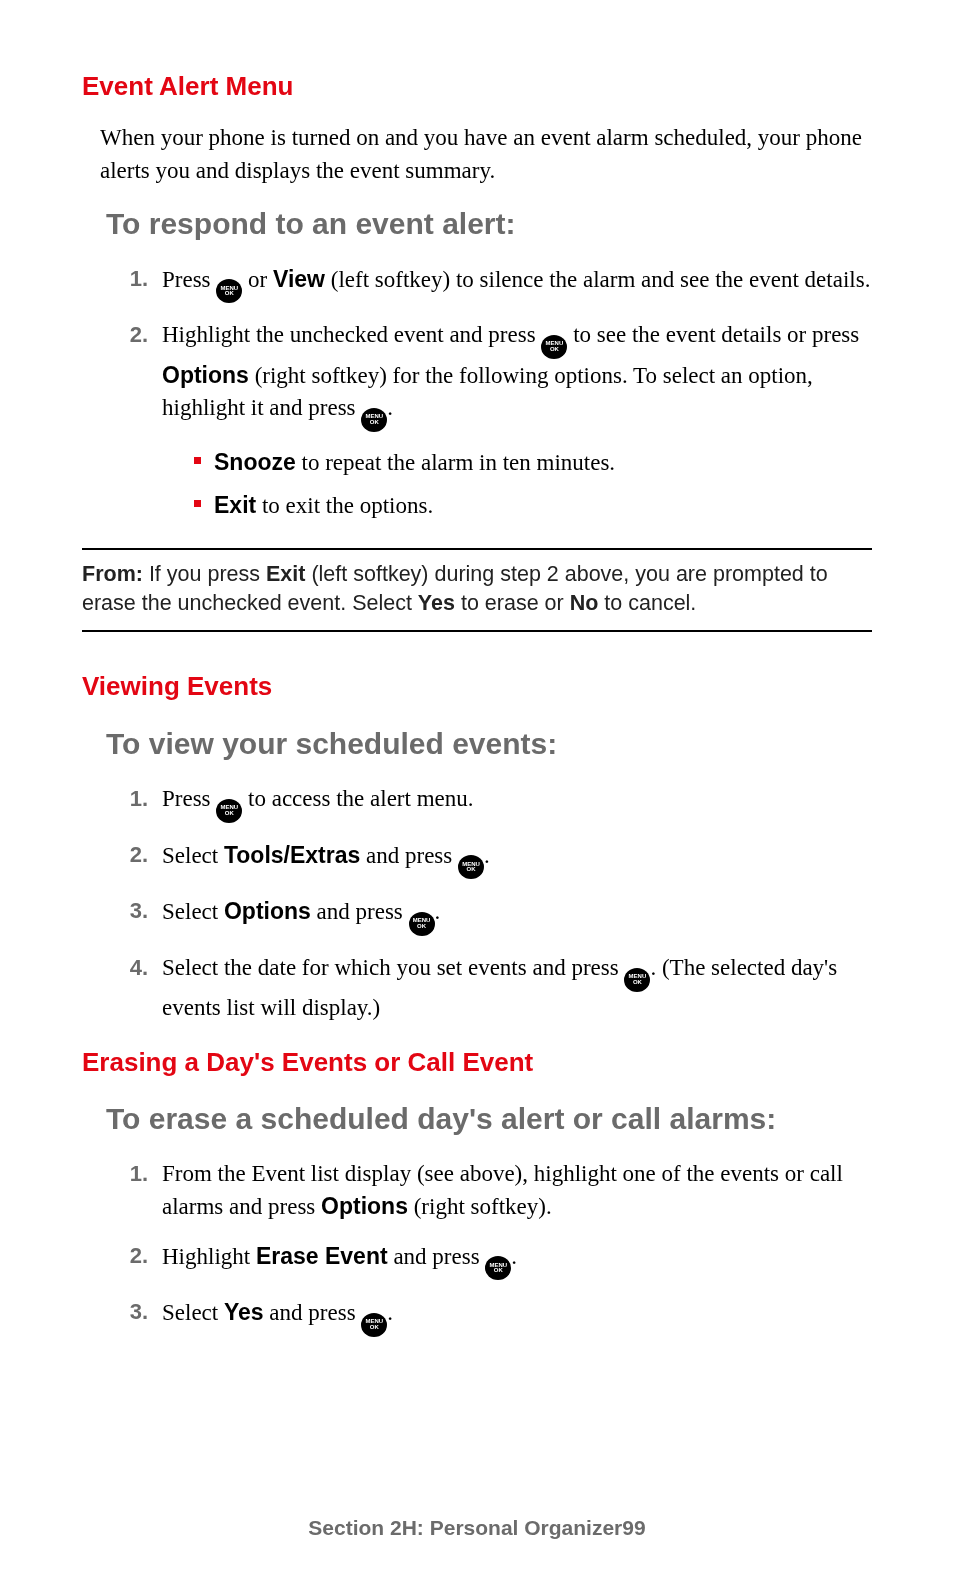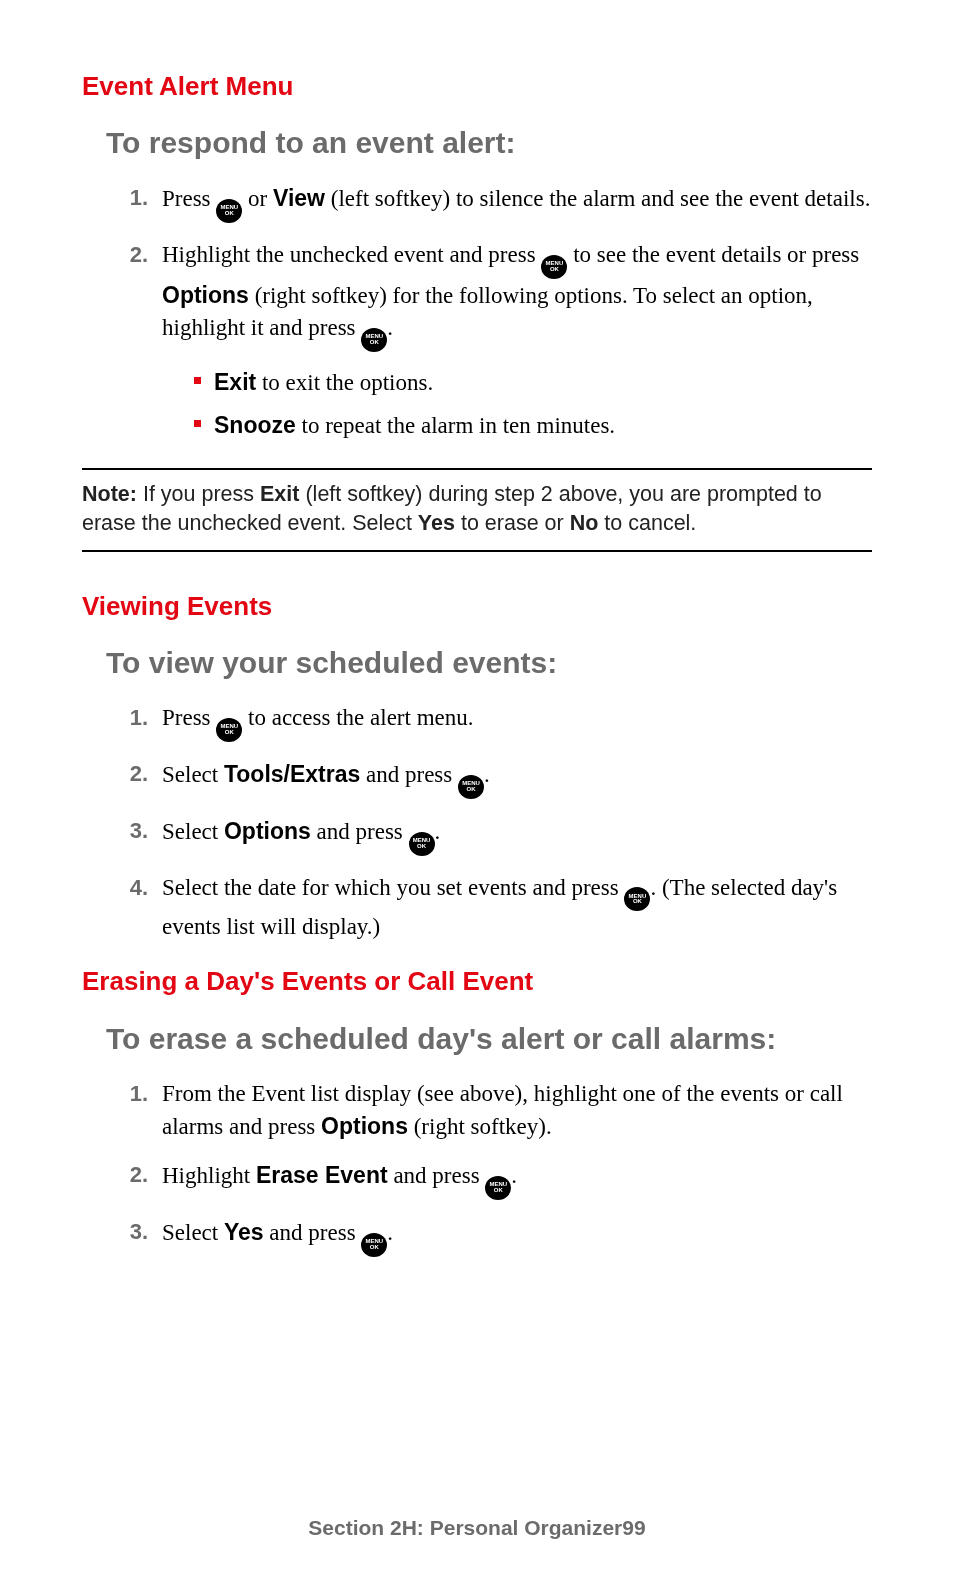--- a/index.html
+++ b/index.html
@@ -120,20 +120,21 @@
     }
     .section1 { margin-bottom: 8px; }
     .section2 { margin-bottom: 20px; }
     .section3 { margin-bottom: 20px; }
   </style>
 </head>
 <body>
 
 <div class="section1">
   <h2 class="red-heading">Event Alert Menu</h2>
+  <p class="body-text">When your phone is turned on and you have an event alarm scheduled, your phone alerts you and displays the event summary.</p>
   <p class="sub-heading">To respond to an event alert:</p>
   <ol class="steps">
     <li>
       <span class="num">1.</span>
       <span class="step-body">
         <span>Press </span><span class="menu-ok">
             <span class="l1">MENU</span>
             <span class="l2">OK</span>
           </span><span> or </span><span class="bl">View</span><span> (left softkey) to silence the alarm and see the event details.</span>
       </span>
@@ -142,36 +143,36 @@
       <span class="num">2.</span>
       <span class="step-body">
         <span>Highlight the unchecked event and press </span><span class="menu-ok">
             <span class="l1">MENU</span>
             <span class="l2">OK</span>
           </span><span> to see the event details or press </span><span class="bl">Options</span><span> (right softkey) for the following options. To select an option, highlight it and press </span><span class="menu-ok">
             <span class="l1">MENU</span>
             <span class="l2">OK</span>
           </span><span>.</span>
         <ul class="bullets">
+          <li>
+            <span class="sq"></span>
+            <span><span class="bl">Snooze</span><span> to repeat the alarm in ten minutes.</span></span>
+          </li>
           <li>
             <span class="sq"></span>
             <span><span class="bl">Exit</span><span> to exit the options.</span></span>
           </li>
-          <li>
-            <span class="sq"></span>
-            <span><span class="bl">Snooze</span><span> to repeat the alarm in ten minutes.</span></span>
-          </li>
         </ul>
       </span>
     </li>
   </ol>
 </div>
 
 <div class="note-box">
-  <span class="note-label">Note: </span><span>If you press </span><span class="bl">Exit</span><span> (left softkey) during step 2 above, you are prompted to erase the unchecked event. Select </span><span class="bl">Yes</span><span> to erase or </span><span class="bl">No</span><span> to cancel.</span>
+  <span class="note-label">From: </span><span>If you press </span><span class="bl">Exit</span><span> (left softkey) during step 2 above, you are prompted to erase the unchecked event. Select </span><span class="bl">Yes</span><span> to erase or </span><span class="bl">No</span><span> to cancel.</span>
 </div>
 
 <div class="section2">
   <h2 class="red-heading">Viewing Events</h2>
   <p class="sub-heading">To view your scheduled events:</p>
   <ol class="steps">
     <li>
       <span class="num">1.</span>
       <span class="step-body">
         <span>Press </span><span class="menu-ok">

